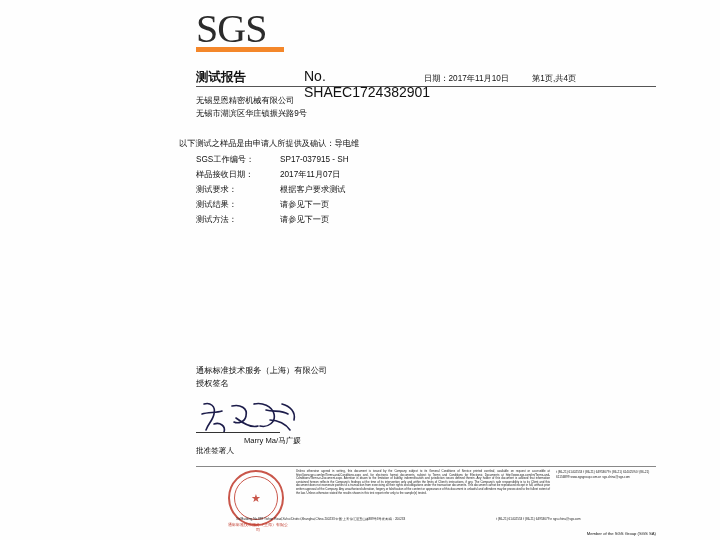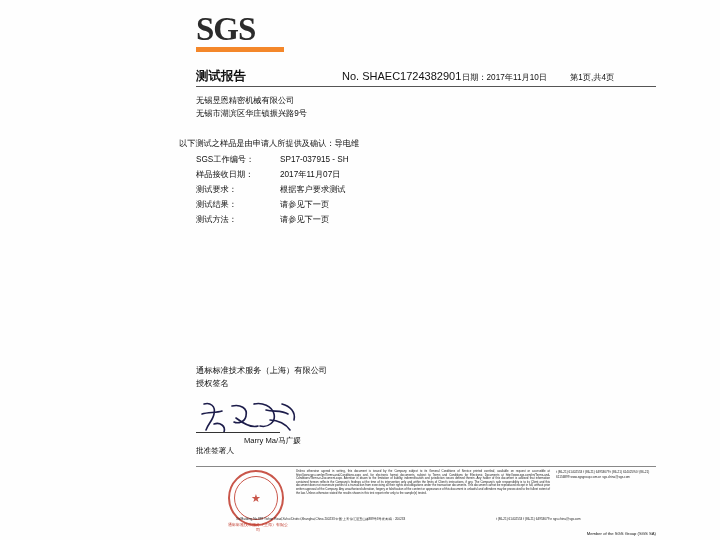--- a/index.html
+++ b/index.html
@@ -25,22 +25,22 @@
   
   .logo-wrap {
     position: absolute;
     left: 196px;
     top: 12px;
     width: 90px;
     height: 44px;
   }
   .logo-text {
     font-family: "Liberation Serif", serif;
-    font-weight: bold;
-    font-size: 33px;
+    font-weight: normal;
+    font-size: 40px;
     letter-spacing: -1px;
     color: #2b2b2b;
     line-height: 34px;
   }
   .logo-bar {
     width: 88px;
     height: 5px;
     background: #f4872a;
     margin-top: 1px;
   }
@@ -55,24 +55,23 @@
     align-items: baseline;
   }
   .doc-title {
     font-family: "DejaVu Sans", sans-serif;
     font-size: 12.5px;
     font-weight: bold;
     color: #111;
     width: 108px;
   }
   .doc-no {
-    font-size: 11px;
+    font-size: 14px;
     color: #111;
     width: 120px;
-    margin-left: 38px;
   }
   .doc-date {
     font-size: 8.2px;
     color: #111;
     width: 108px;
     text-align: left;
   }
   .doc-pages {
     font-size: 8.2px;
     color: #111;

